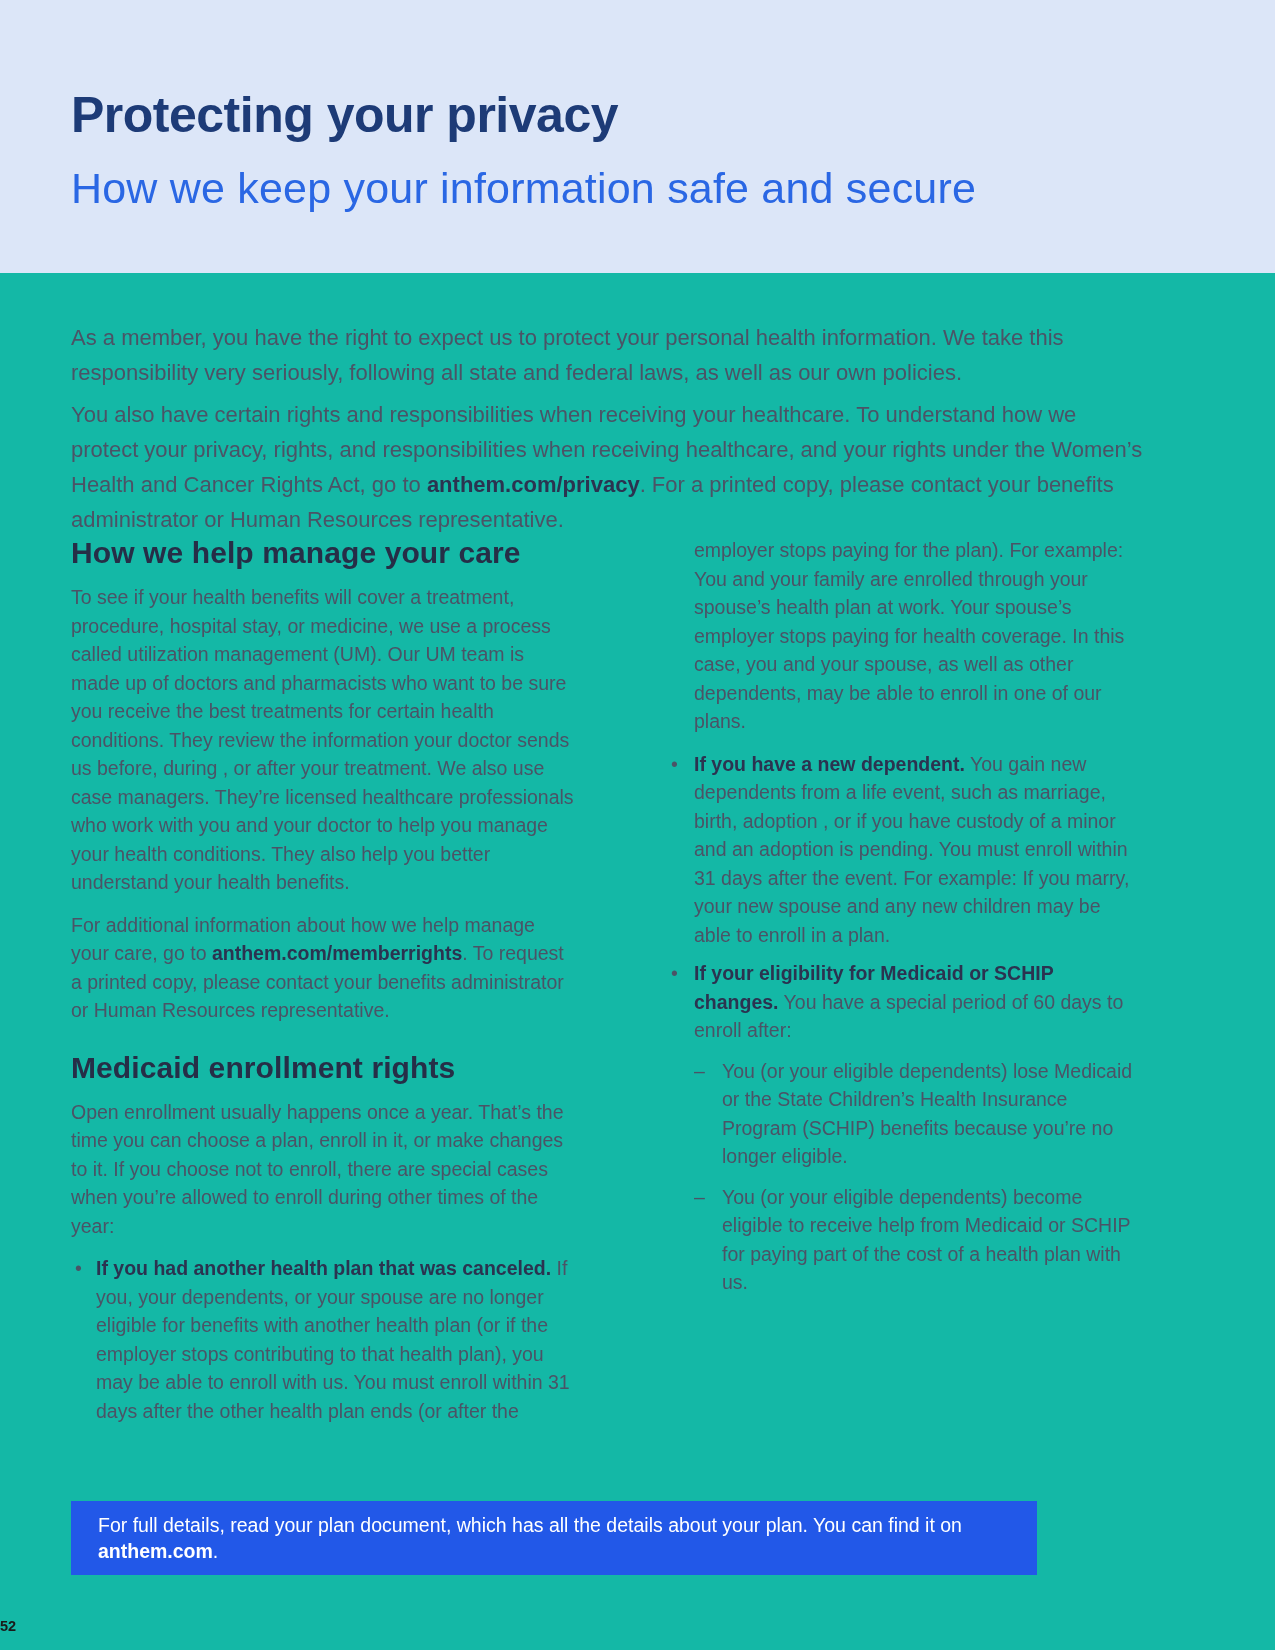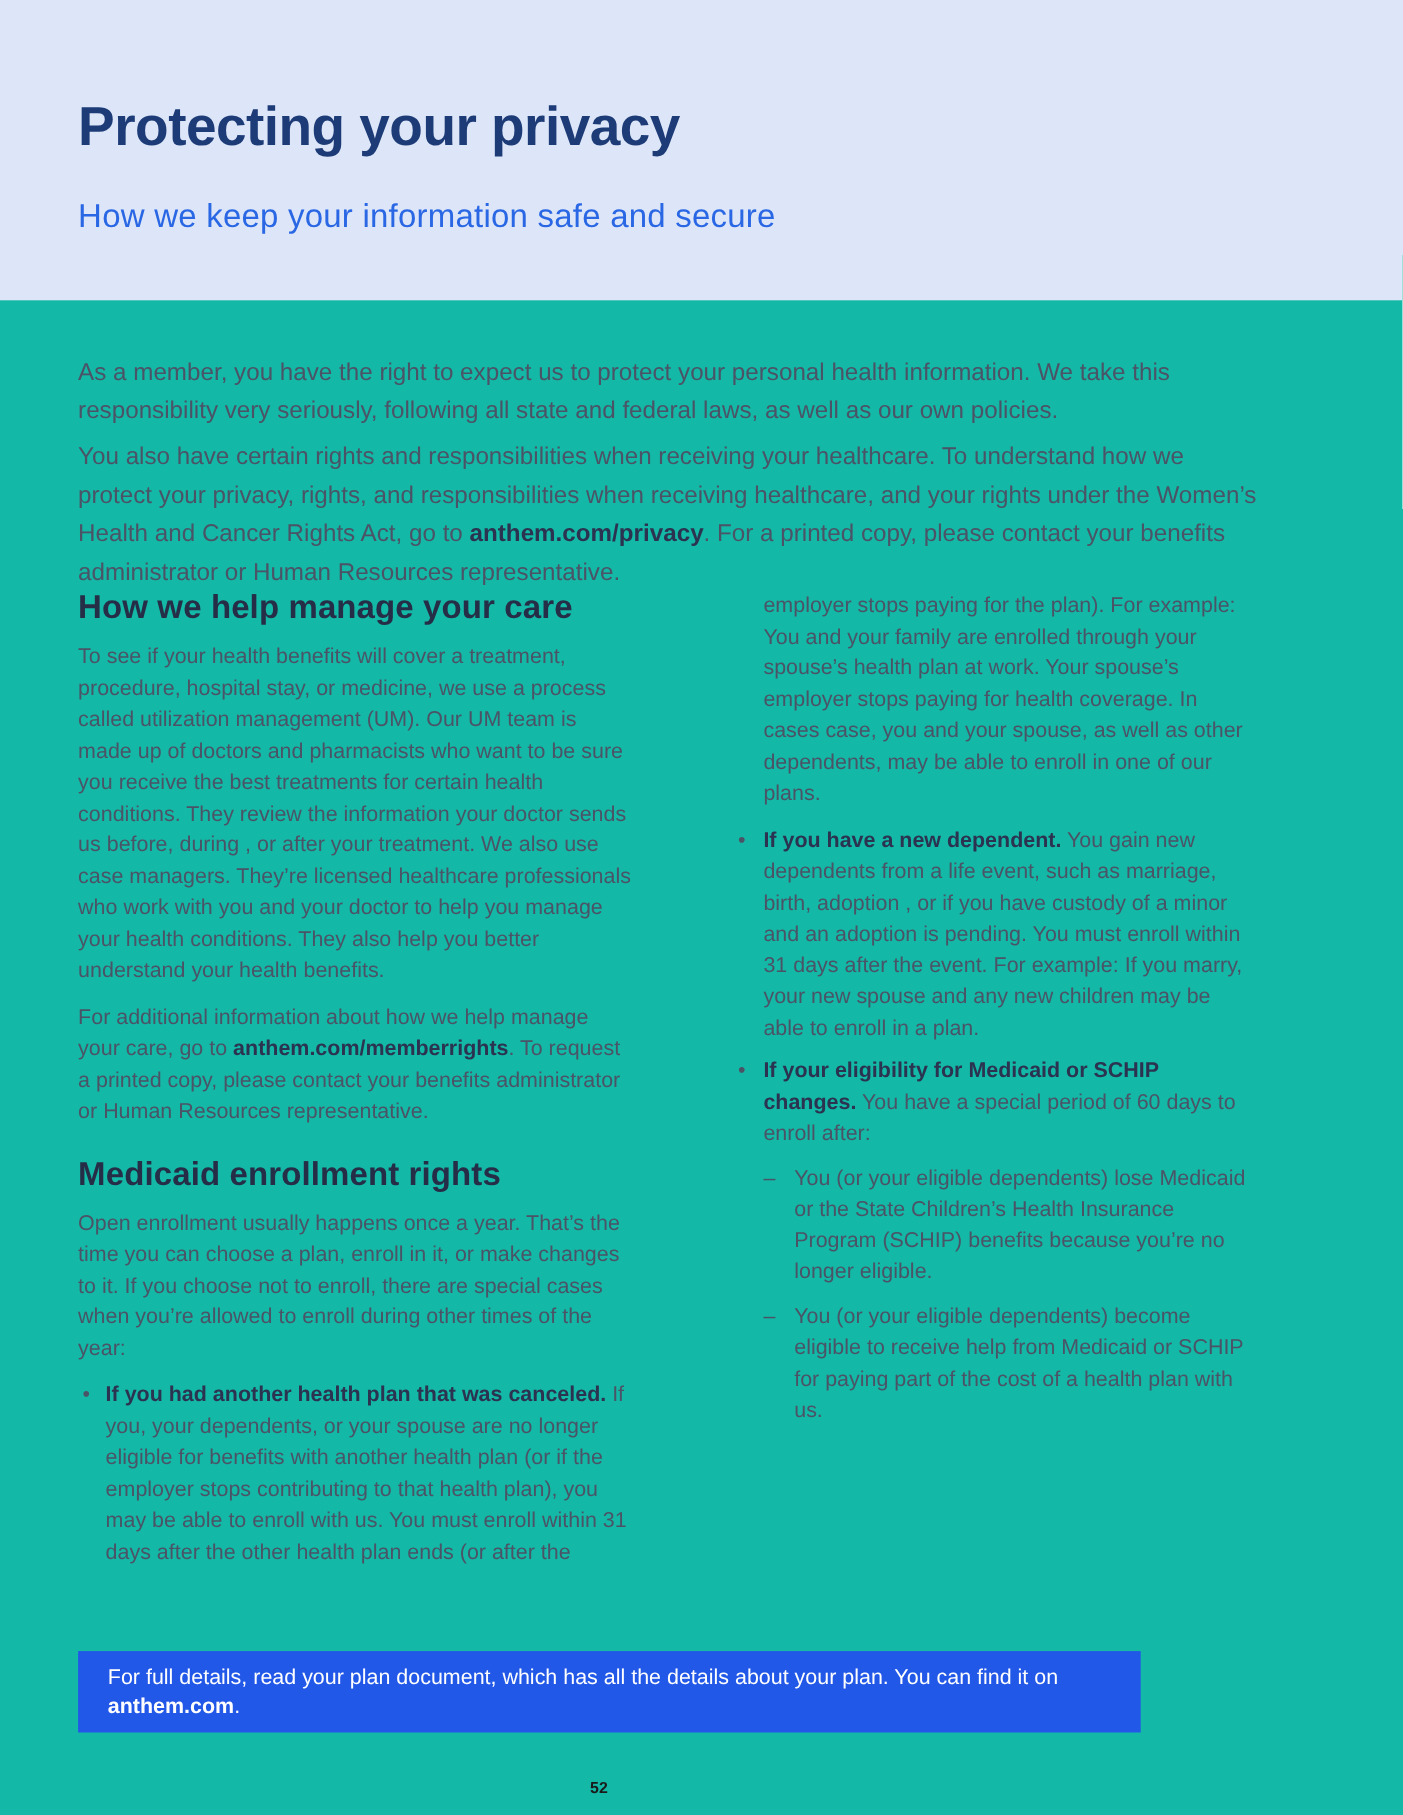--- a/index.html
+++ b/index.html
@@ -12,22 +12,22 @@
   .page{
     position:relative; width:1275px; height:1650px; background:#14b8a6;
     font-family:Liberation Sans, sans-serif; color:var(--body); overflow:hidden;padding-left:23px;
   }
   .banner{position:absolute; top:0; left:0; width:1275px; height:273px; background:var(--banner_bg);}
   .banner h1{
     position:absolute; left:71px; top:86px; margin:0;
     font-size:50px; font-weight:bold; color:var(--title); letter-spacing:-0.5px;
   }
   .banner .subtitle{
-    position:absolute; left:71px; top:180px;
-    font-size:30px; font-weight:normal; color:var(--subtitle); letter-spacing:0.2px;
+    position:absolute; left:71px; top:164px;
+    font-size:43px; font-weight:normal; color:var(--subtitle); letter-spacing:0.2px;
   }
   .intro{position:absolute; left:71px; top:320px; width:1078px; font-size:22px; line-height:35px;}
   .intro p{margin:0 0 7px 0;}
   .b{font-weight:bold; color:var(--bold);}
   .link{cursor:pointer;}
   .columns{position:absolute; left:71px; top:536px; width:1133px; display:flex;}
   .col-left{width:507px;}
   .col-gap{width:82px; flex:none;}
   .col-right{width:482px;}
   .columns h2{
@@ -47,21 +47,21 @@
   .subbullet .dash{width:28px; flex:none;}
   .subbullet .btext{flex:1;}
   .footer-banner{
     position:absolute; left:71px; top:1501px; width:966px; height:74px;
     background:var(--footer_bg); color:var(--footer_text);
     display:flex; align-items:center; padding:0 20px 0 27px;
     font-size:19.5px; line-height:26px;
   }
   .footer-banner .fb{font-weight:bold; color:var(--footer_text);}
   .page-number{
-    position:absolute; left:0; top:1618px; width:1089px; text-align:center;
+    position:absolute; left:0; top:1618px; width:1089px; 
     font-size:14.5px; font-weight:bold; color:var(--page_num);
   }
 </style>
 </head>
 <body>
 
 <div class="page">
 
   <header class="banner">
     <h1>Protecting your privacy</h1>
@@ -85,21 +85,21 @@
 
       <div class="bullet">
         <span class="dot">•</span>
         <span class="btext"><span class="b">If you had another health plan that was canceled.</span><span> If you, your dependents, or your spouse are no longer eligible for benefits with another health plan (or if the employer stops contributing to that health plan), you may be able to enroll with us. You must enroll within 31 days after the other health plan ends (or after the</span></span>
       </div>
     </div>
 
     <div class="col-gap"></div>
 
     <div class="col-right">
-      <p class="cont-para">employer stops paying for the plan). For example: You and your family are enrolled through your spouse’s health plan at work. Your spouse’s employer stops paying for health coverage. In cases case, you and your spouse, as well as other dependents, may be able to enroll in one of our plans.</p>
+      <p class="cont-para">employer stops paying for the plan). For example: You and your family are enrolled through your spouse’s health plan at work. Your spouse’s employer stops paying for health coverage. In this case, you and your spouse, as well as other dependents, may be able to enroll in one of our plans.</p>
 
       <div class="bullet">
         <span class="dot">•</span>
         <span class="btext"><span class="b">If you have a new dependent.</span><span> You gain new dependents from a life event, such as marriage, birth, adoption , or if you have custody of a minor and an adoption is pending. You must enroll within 31 days after the event. For example: If you marry, your new spouse and any new children may be able to enroll in a plan.</span></span>
       </div>
 
       <div class="bullet">
         <span class="dot">•</span>
         <span class="btext"><span class="b">If your eligibility for Medicaid or SCHIP changes.</span><span> You have a special period of 60 days to enroll after:</span></span>
       </div>

